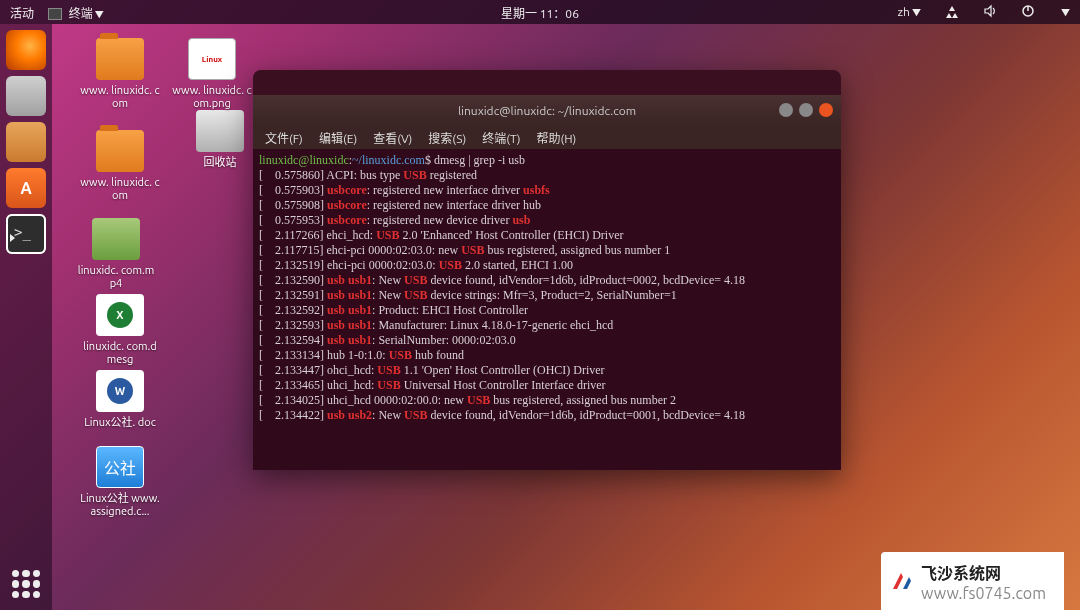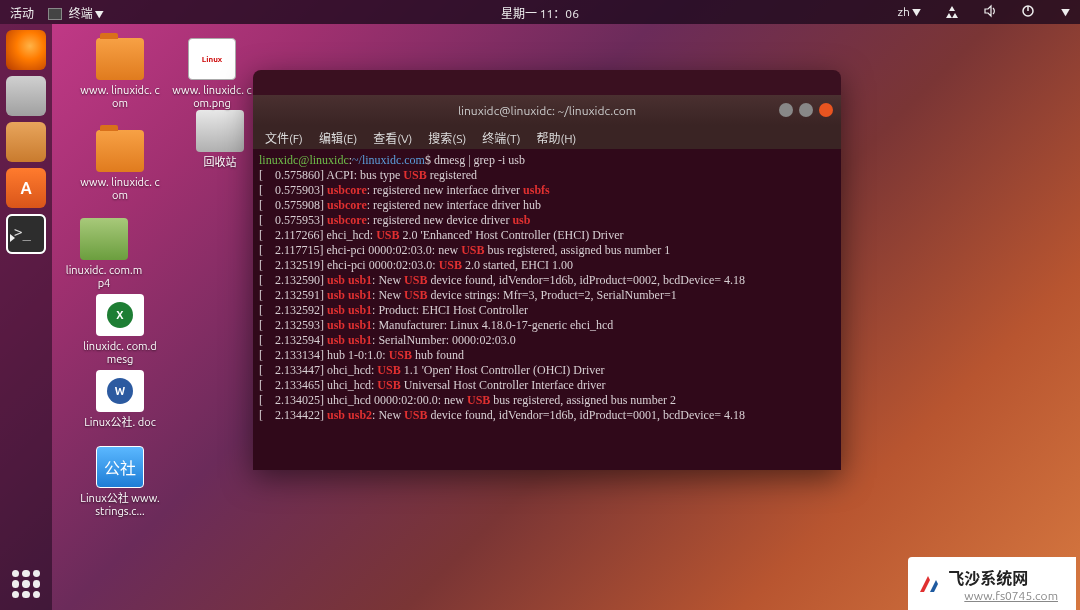--- a/index.html
+++ b/index.html
@@ -73,26 +73,26 @@
   .term-menubar span { padding:2px 6px; cursor:pointer;}
   .term-body {
     flex:1; background:#30091a; padding:4px 6px;
     font-family:Liberation Serif, serif; font-size:12px; line-height:1.25;
     color:#d8d0d4; overflow:hidden; white-space:pre;
   }
   .pr-green{color:#6fbd4a;} .pr-blue{color:#5b9dd9;} .hl{color:#e03030; font-weight:bold;}
   .term-body .ln { white-space:pre-wrap; word-break:break-all;}
   
   .watermark {
-    position:absolute; right:4px; bottom:0; background:#fff; color:#222;
+    position:absolute; right:16px; bottom:0; background:#fff; color:#222;
     font-size:16px; padding:8px 18px 8px 40px; display:flex; align-items:center;
     border-top-left-radius:4px; z-index:50;
   }
   .watermark .logo{ position:absolute; left:8px; width:24px; height:24px;}
-  .watermark .sub{ font-size:12px; color:#888; margin-left:16px;text-decoration:underline;}
+  .watermark .sub{ font-size:16px; color:#888; margin-left:0;}
 </style>
 </head>
 <body>
 
 <div class="topbar">
   <div class="left">
     <span>活动</span>
     <span>
       <span style="display:inline-block;width:14px;height:12px;background:#444;border:1px solid #888;vertical-align:middle;margin-right:4px"></span>
       <span>终端</span><span class="dd">▼</span>
@@ -161,21 +161,21 @@
       <div class="lbl">www.
 linuxidc.
 com.png</div>
     </div>
     <div class="dicon" style="left: 28px; top: 106px;">
       <div class="pic folder"></div>
       <div class="lbl">www.
 linuxidc.
 com</div>
     </div>
-    <div class="dicon" style="left: 12px; top: 194px;">
+    <div class="dicon" style="left: 24px; top: 194px;">
       <div class="pic video"></div>
       <div class="lbl">linuxidc.
 com.mp4</div>
     </div>
     <div class="dicon" style="left: 28px; top: 270px;">
       <div class="pic xlsx">
         <span>X</span>
       </div>
       <div class="lbl">linuxidc.
 com.dmesg</div>
@@ -186,21 +186,21 @@
       </div>
       <div class="lbl">Linux公社.
 doc</div>
     </div>
     <div class="dicon" style="left: 28px; top: 422px;">
       <div class="pic webicon">
         <span>公社</span>
       </div>
       <div class="lbl">Linux公社
 www.
-strings.c...</div>
+assigned.c...</div>
     </div>
   </div>
 
 <div class="termwin">
   <div class="term-titlebar">
     <div class="term-title">linuxidc@linuxidc: ~/linuxidc.com</div>
     <div class="win-btns">
       <div class="win-btn wb-min"></div>
       <div class="win-btn wb-max"></div>
       <div class="win-btn wb-close"></div>

